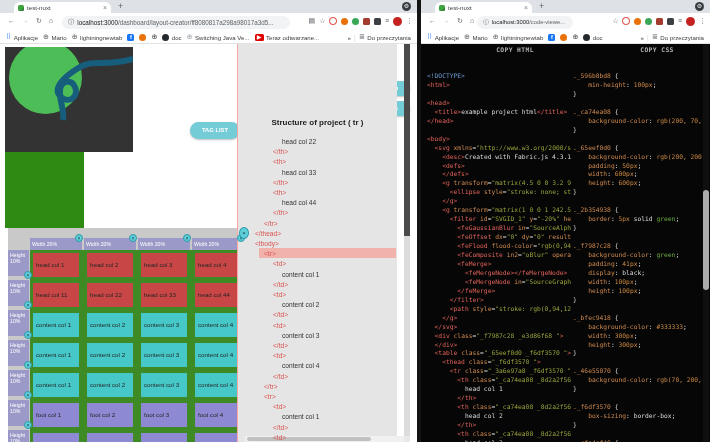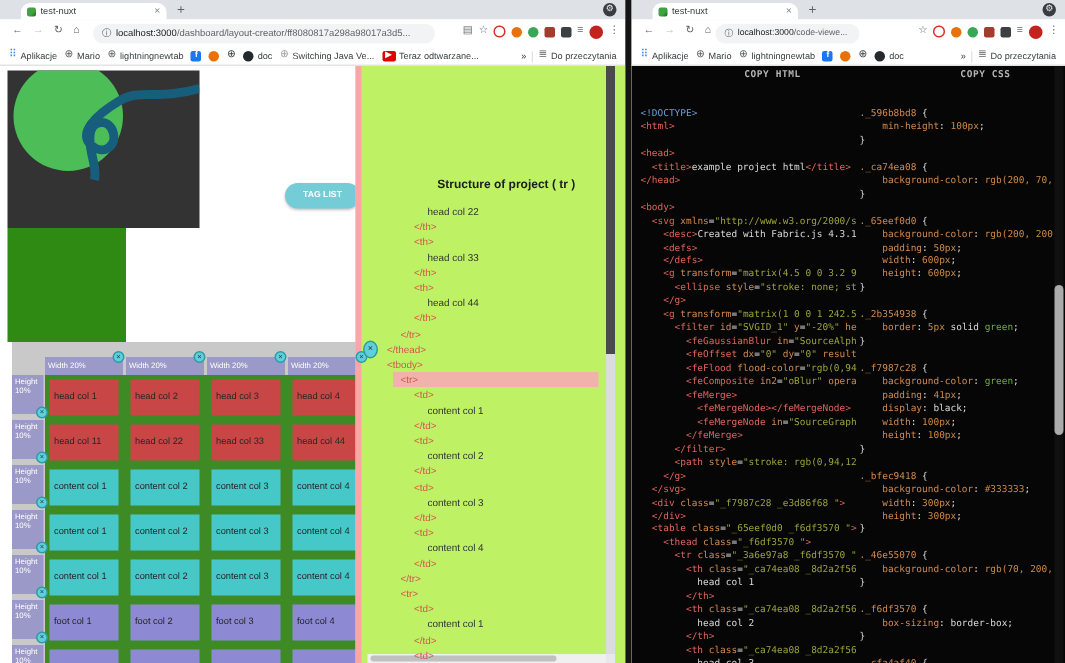--- a/index.html
+++ b/index.html
@@ -44,21 +44,21 @@
   #btnAnimation{left:358px;top:37px;width:52px;height:15px;font-size:5.8px;line-height:15px;}
   #btnHtmlTag{left:358px;top:57px;width:52px;height:15px;font-size:5.8px;line-height:15px;}
 
   #tableWrap{position:absolute;left:8px;top:184px;width:237px;height:214px;background:#c9c9c9;overflow:hidden;}
   #tableGrid{position:absolute;left:22px;top:22px;width:215px;height:192px;background:#3e8b26;}
   .wcell{position:absolute;top:10px;width:52px;height:12px;background:#9b99c8;color:#fff;font-size:5.2px;line-height:12px;padding-left:2px;box-sizing:border-box;overflow:hidden;}
   .hcell{position:absolute;left:0;width:21px;height:26px;background:#9b99c8;color:#fff;font-size:5.2px;line-height:6px;padding:2px 0 0 2px;box-sizing:border-box;}
   .tcell{position:absolute;width:46px;height:24px;color:#262626;font-size:6.2px;line-height:24px;padding-left:3px;box-sizing:border-box;overflow:hidden;}
   .xbtn{position:absolute;width:8px;height:8px;border-radius:50%;background:#5fd0da;border:1px solid #2d9aa6;color:#1d3b4a;font-size:5px;line-height:7px;text-align:center;box-sizing:border-box;z-index:3;}
 
-  #panel{position:absolute;left:237px;top:0;width:159px;height:398px;background:#bef264;border-left:4px solid #fca5a5;overflow:hidden;padding-left:34px;}
+  #panel{position:absolute;left:237px;top:0;width:159px;height:398px;background:#e5e5e5;border-left:1px solid #fca5a5;overflow:hidden;}
   #panelTitle{position:absolute;left:0;top:74px;width:100%;text-align:center;font-size:8px;font-weight:bold;color:#1d1d1d;}
   .pline{position:absolute;font-size:6.6px;line-height:9.5px;white-space:pre;color:#333;z-index:2;}
   .pline.tag{color:#d9534f;}
   .hlbar{position:absolute;left:21px;width:137px;height:9.5px;background:#f2b2ac;z-index:1;}
   .pXbtn{position:absolute;left:1px;width:10px;height:12px;border-radius:50%;background:#5fd0da;border:1px solid #2d9aa6;color:#1d3b4a;font-size:6px;line-height:10px;text-align:center;box-sizing:border-box;z-index:3;}
   #vScrollL{position:absolute;left:404px;top:44px;width:6px;height:398px;background:#dcdcdc;}
   #vThumbL{position:absolute;left:0;top:0;width:6px;height:192px;background:#4a4a4a;}
   #hScrollL{position:absolute;left:245px;top:436px;width:159px;height:6px;background:#f0f0f0;}
   #hThumbL{position:absolute;left:2px;top:1px;width:124px;height:4px;background:#c0c0c0;border-radius:2px;}
   #scrollCorner{position:absolute;left:404px;top:436px;width:6px;height:6px;background:#e8e8e8;}

